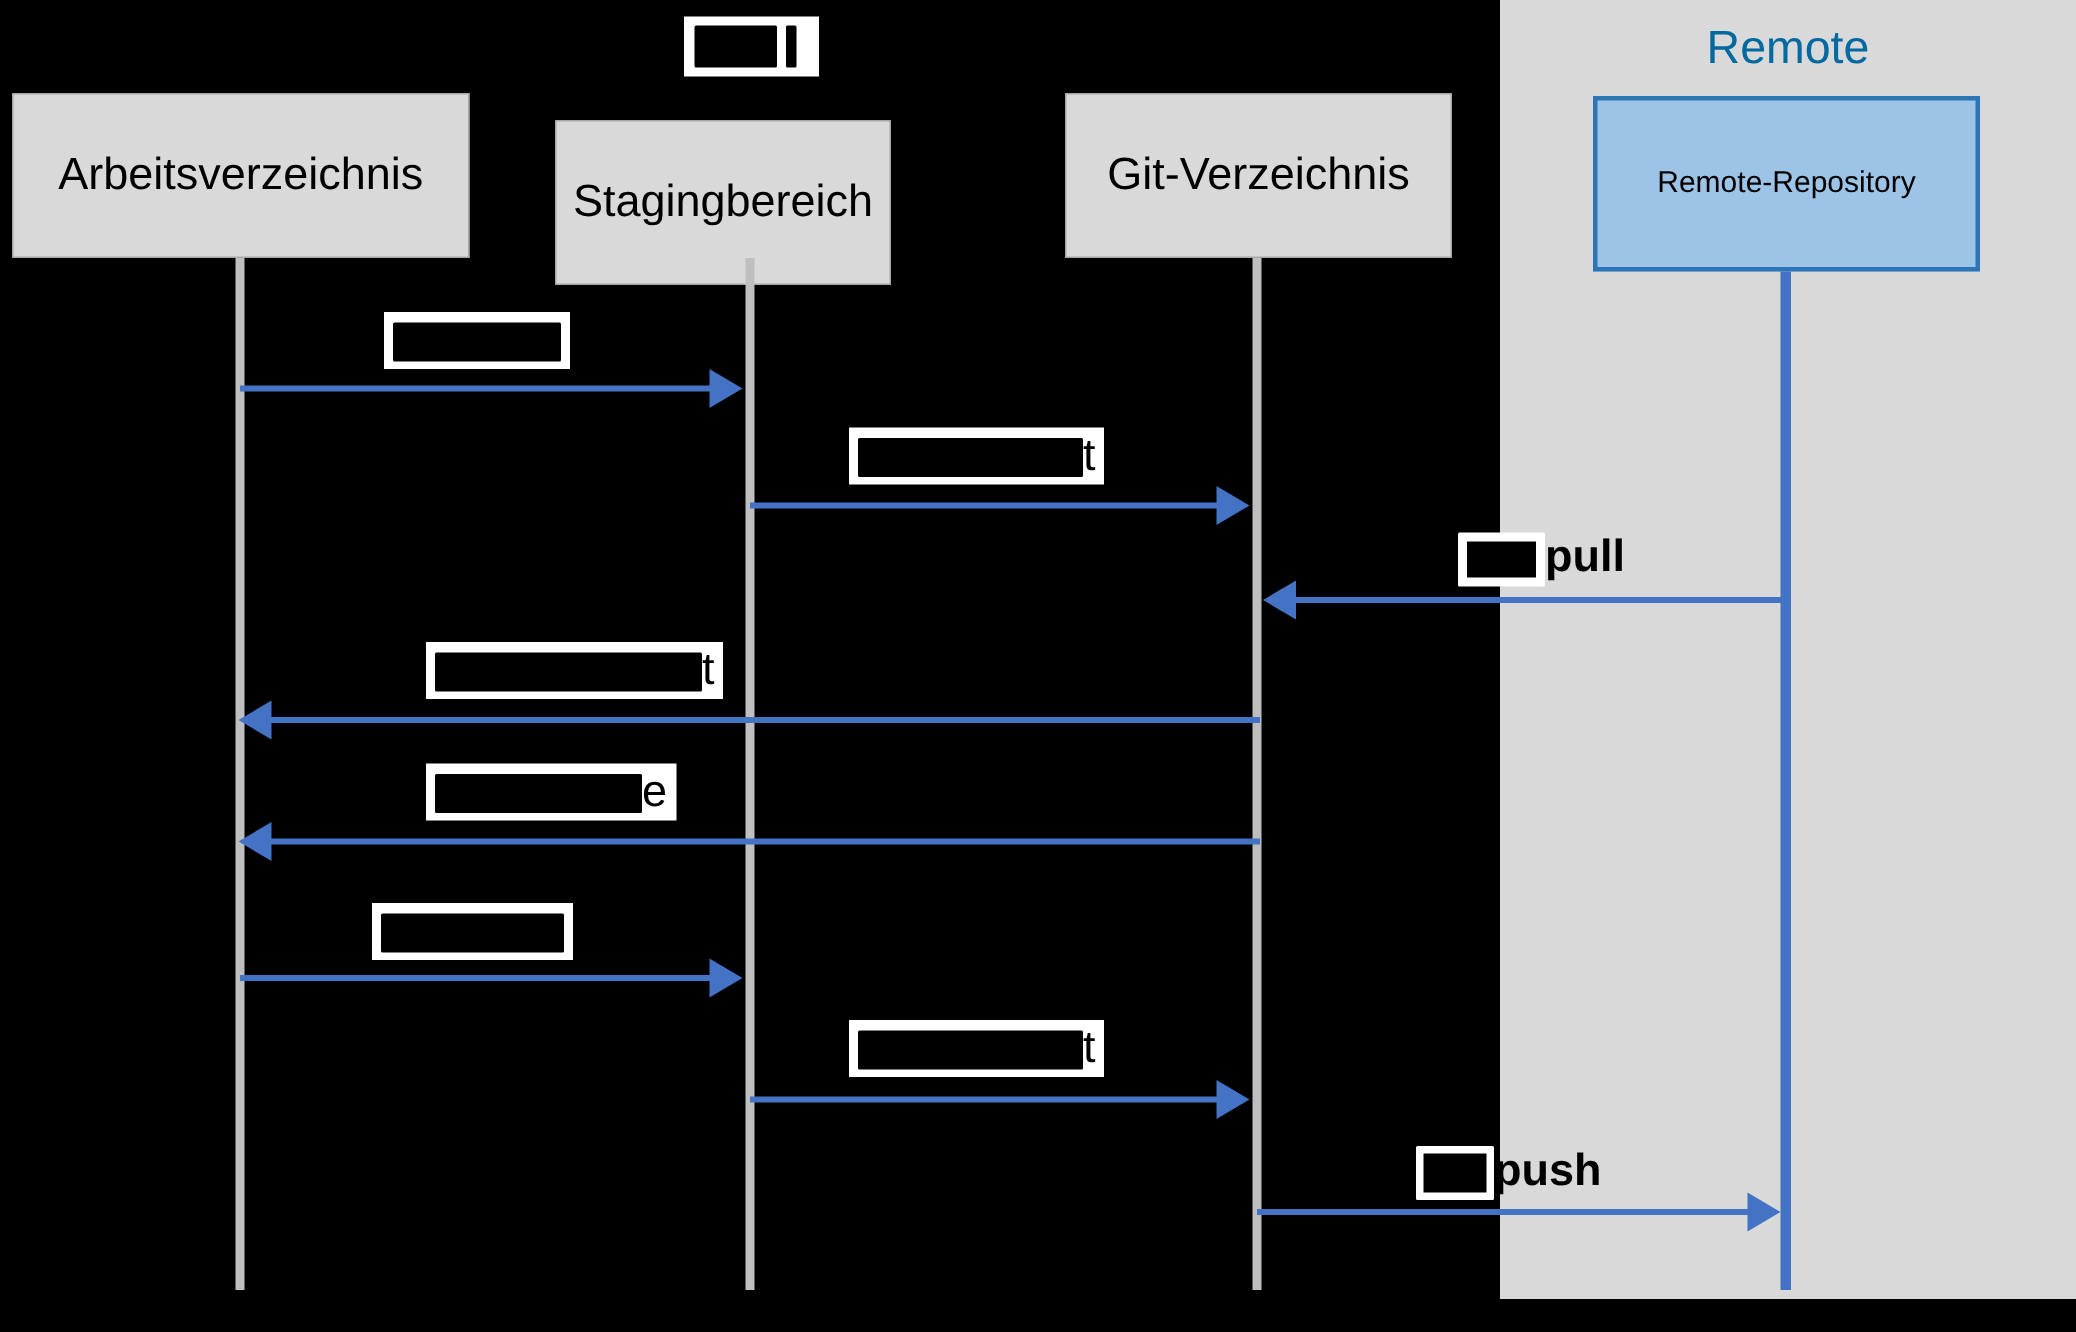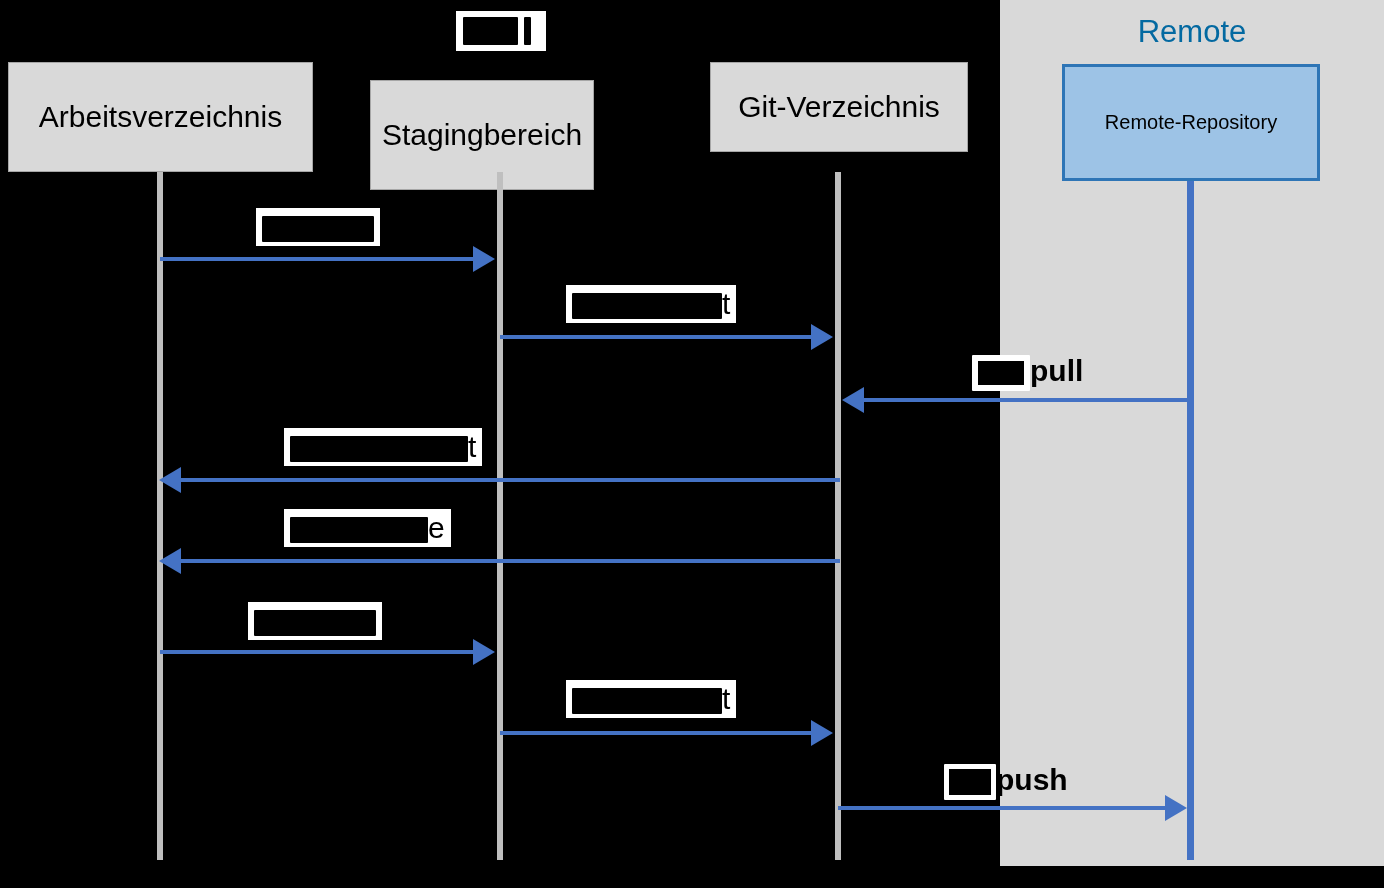--- a/index.html
+++ b/index.html
@@ -50,21 +50,21 @@
   </div>
 
   <div class="node" style="left:8px;top:62px;width:305px;height:110px;">
     <span>Arbeitsverzeichnis</span>
   </div>
 
   <div class="node" style="left:370px;top:80px;width:224px;height:110px;">
     <span>Stagingbereich</span>
   </div>
 
-  <div class="node" style="left:710px;top:62px;width:258px;height:90px;">
+  <div class="node" style="left:710px;top:62px;width:258px;height:110px;">
     <span>Git-Verzeichnis</span>
   </div>
 
   <div class="node remote-node" style="left:1062px;top:64px;width:258px;height:117px;">
     <span>Remote-Repository</span>
   </div>
 
   <div class="lifeline" style="left:157px;top:172px;height:688px;"></div>
   <div class="lifeline" style="left:497px;top:172px;height:688px;"></div>
   <div class="lifeline" style="left:835px;top:172px;height:688px;"></div>

